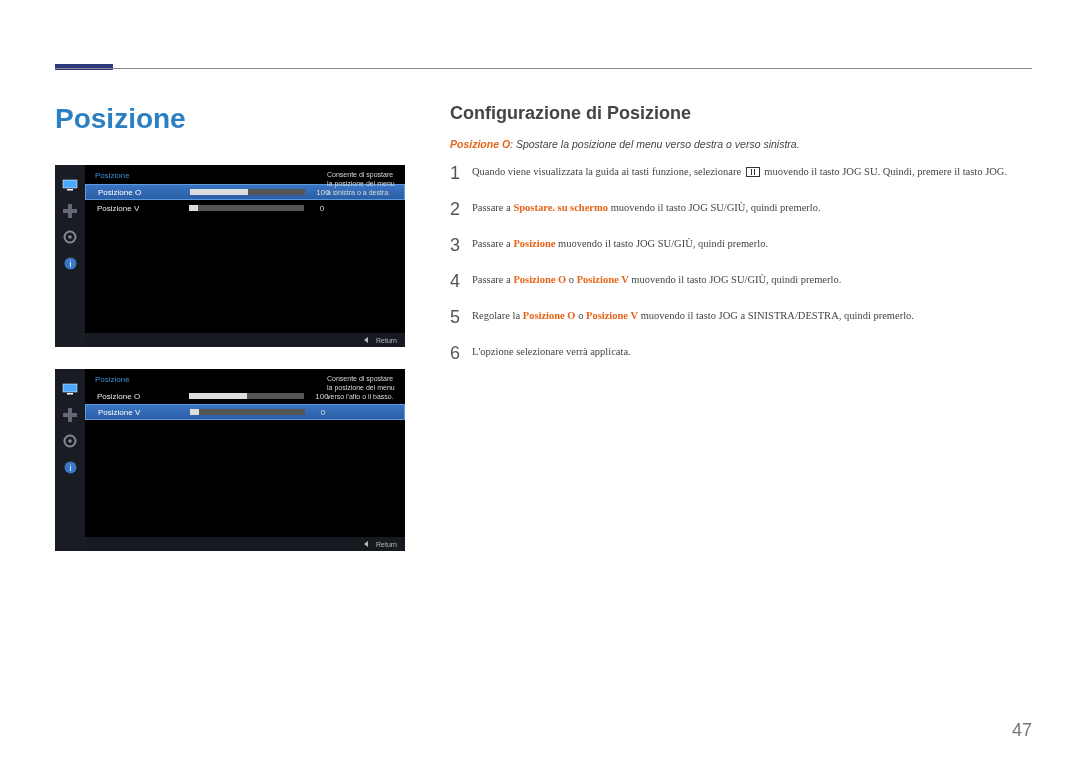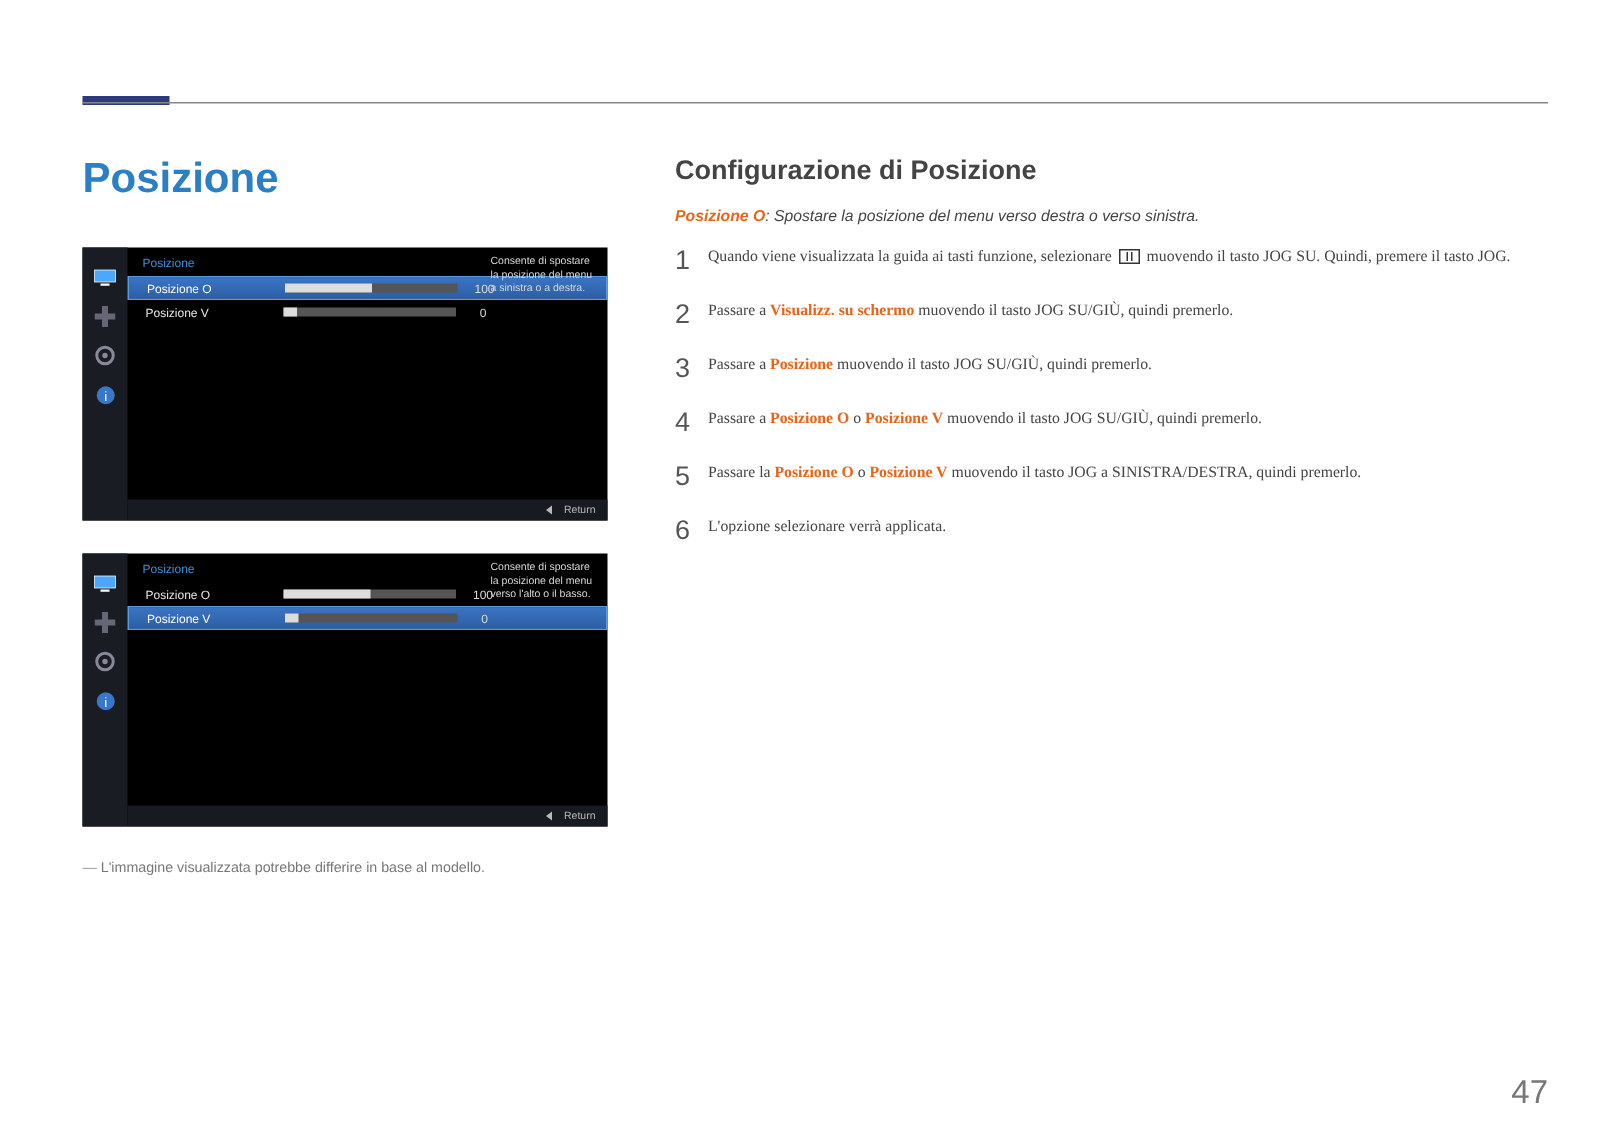--- a/index.html
+++ b/index.html
@@ -182,21 +182,21 @@
   }
   .inline-menu-icon::before, .inline-menu-icon::after {
     content:"";position:absolute;top:1px;bottom:1px;width:1px;background:#333;
   }
   .inline-menu-icon::before { left:4px; }
   .inline-menu-icon::after { right:4px; }
   .page-number {
     position: absolute;
     bottom: 22px;
     right: 48px;
-    font-size: 22px;
+    font-size: 18px;
     color: #777;
   }
   
   svg { display:block; }
 </style>
 </head>
 <body>
 
 <div class="page-hr-accent"></div>
 <div class="page-hr"></div>
@@ -303,59 +303,58 @@
         </div>
       </div>
       <div class="osd-hint">Consente di spostare la posizione del menu verso l'alto o il basso.</div>
     </div>
     <div class="osd-footer">
       <span class="osd-footer-tri"></span>
       <span>Return</span>
     </div>
   </div>
 
-  <div class="note">L'immagine visualizzata potrebbe differire in base al modello.</div>
 </div>
 
 <div class="right-col">
   <div class="sub-heading">Configurazione di Posizione</div>
 
   <div class="intro-line">
     <span class="hl">Posizione O</span><span>: Spostare la posizione del menu verso destra o verso sinistra.</span>
   </div>
 
   <div class="steps">
     <div class="step">
       <div class="step-num">1</div>
       <div class="step-body">
         <span>Quando viene visualizzata la guida ai tasti funzione, selezionare </span><span class="inline-menu-icon"></span><span> muovendo il tasto JOG SU. Quindi, premere il tasto JOG.</span>
       </div>
     </div>
     <div class="step">
       <div class="step-num">2</div>
       <div class="step-body">
-        <span>Passare a </span><span class="hl">Visualizz. su schermo</span><span> muovendo il tasto JOG SU/GIÙ, quindi premerlo.</span>
+        <span>Passare a </span><span class="hl">Spostare. su schermo</span><span> muovendo il tasto JOG SU/GIÙ, quindi premerlo.</span>
       </div>
     </div>
     <div class="step">
       <div class="step-num">3</div>
       <div class="step-body">
         <span>Passare a </span><span class="hl">Posizione</span><span> muovendo il tasto JOG SU/GIÙ, quindi premerlo.</span>
       </div>
     </div>
     <div class="step">
       <div class="step-num">4</div>
       <div class="step-body">
         <span>Passare a </span><span class="hl">Posizione O</span><span> o </span><span class="hl">Posizione V</span><span> muovendo il tasto JOG SU/GIÙ, quindi premerlo.</span>
       </div>
     </div>
     <div class="step">
       <div class="step-num">5</div>
       <div class="step-body">
-        <span>Passare la </span><span class="hl">Posizione O</span><span> o </span><span class="hl">Posizione V</span><span> muovendo il tasto JOG a SINISTRA/DESTRA, quindi premerlo.</span>
+        <span>Regolare la </span><span class="hl">Posizione O</span><span> o </span><span class="hl">Posizione V</span><span> muovendo il tasto JOG a SINISTRA/DESTRA, quindi premerlo.</span>
       </div>
     </div>
     <div class="step">
       <div class="step-num">6</div>
       <div class="step-body">L'opzione selezionare verrà applicata.</div>
     </div>
   </div>
 </div>
 
 <div class="page-number">47</div>

